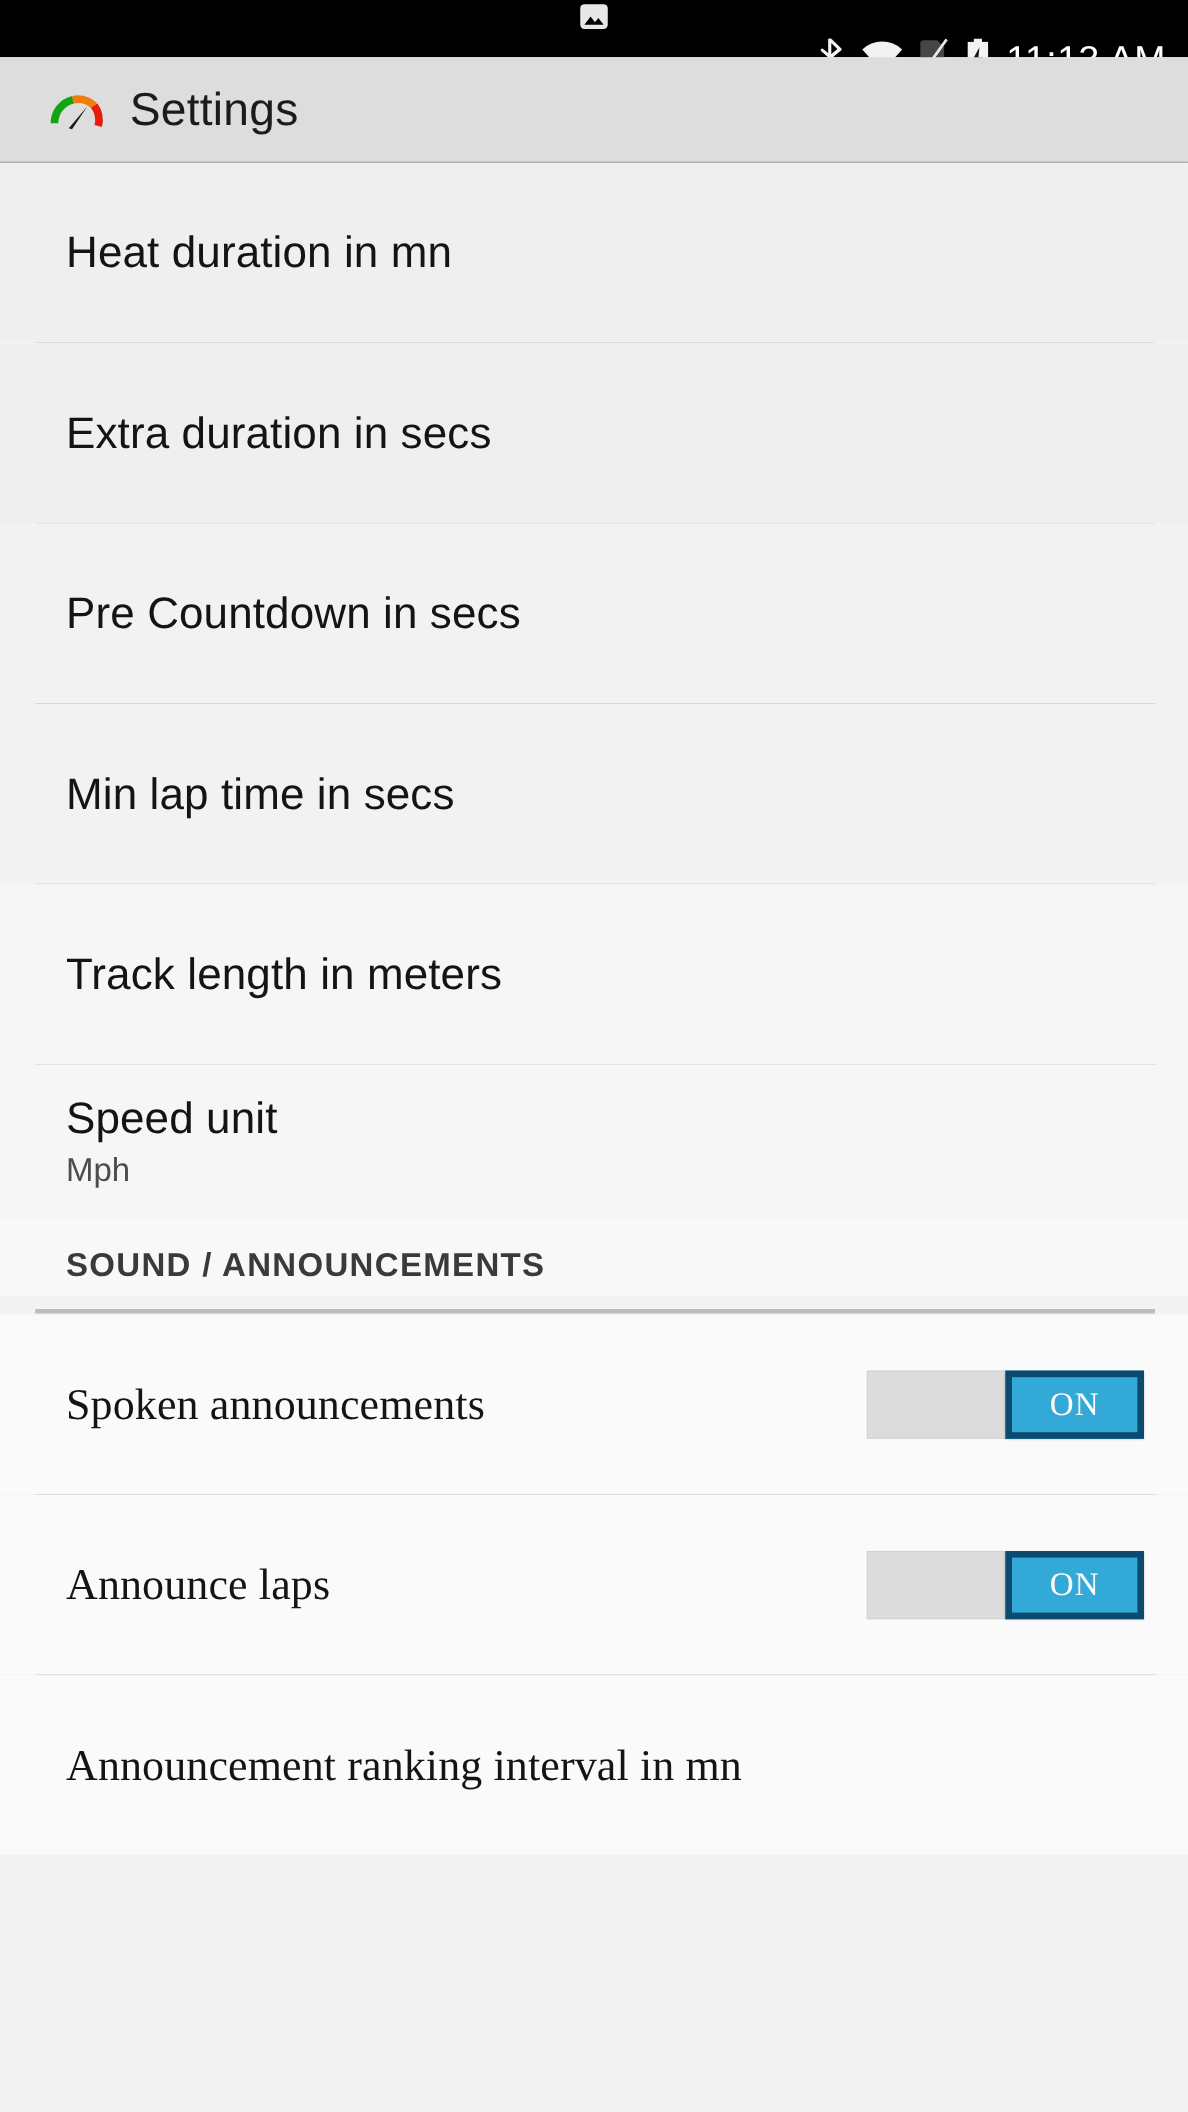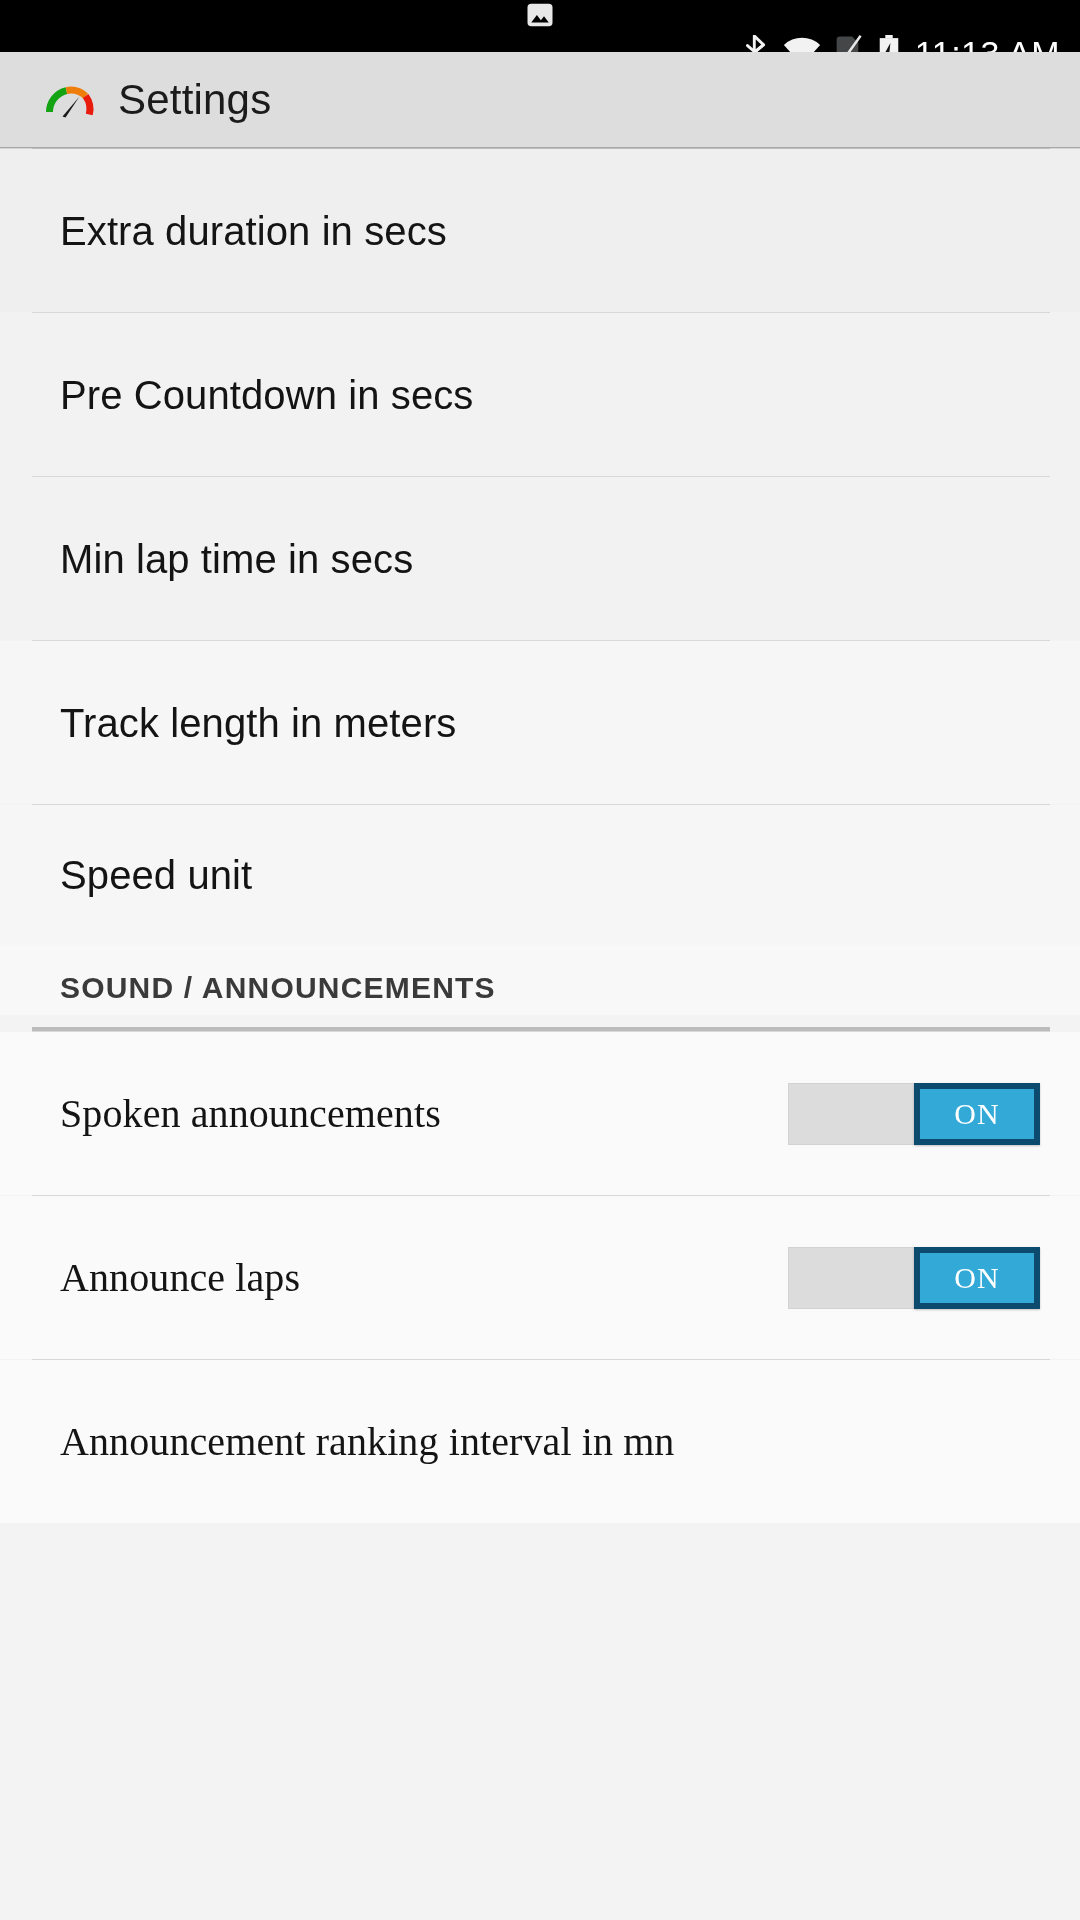--- a/index.html
+++ b/index.html
@@ -174,24 +174,29 @@
       </g>
 
       <path d="M20.5 44.5 L37.5 24.5 L23.5 45.5 Z" fill="#1a1a1a"></path>
     </svg>
   </span>
   <span class="app-title">Settings</span>
 </div>
 
 <div class="prefs">
 
-  <div class="divider"></div>
-
   <div class="pref tint-a">
     <div class="text">
+      <div class="title">Heat duration in mn</div>
+    </div>
+  </div>
+  <div class="divider"></div>
+
+  <div class="pref tint-a">
+    <div class="text">
       <div class="title">Extra duration in secs</div>
     </div>
   </div>
   <div class="divider"></div>
 
   <div class="pref tint-b">
     <div class="text">
       <div class="title">Pre Countdown in secs</div>
     </div>
   </div>
@@ -207,20 +212,21 @@
   <div class="pref tint-c">
     <div class="text">
       <div class="title">Track length in meters</div>
     </div>
   </div>
   <div class="divider"></div>
 
   <div class="pref tint-c" style="min-height:140px">
     <div class="text">
       <div class="title">Speed unit</div>
+      <div class="summary">Mph</div>
     </div>
   </div>
 
   <div class="section tint-d">
     <div class="section-label">SOUND / ANNOUNCEMENTS</div>
   </div>
   <div class="section-rule"></div>
 
   <div class="divider"></div>
 

